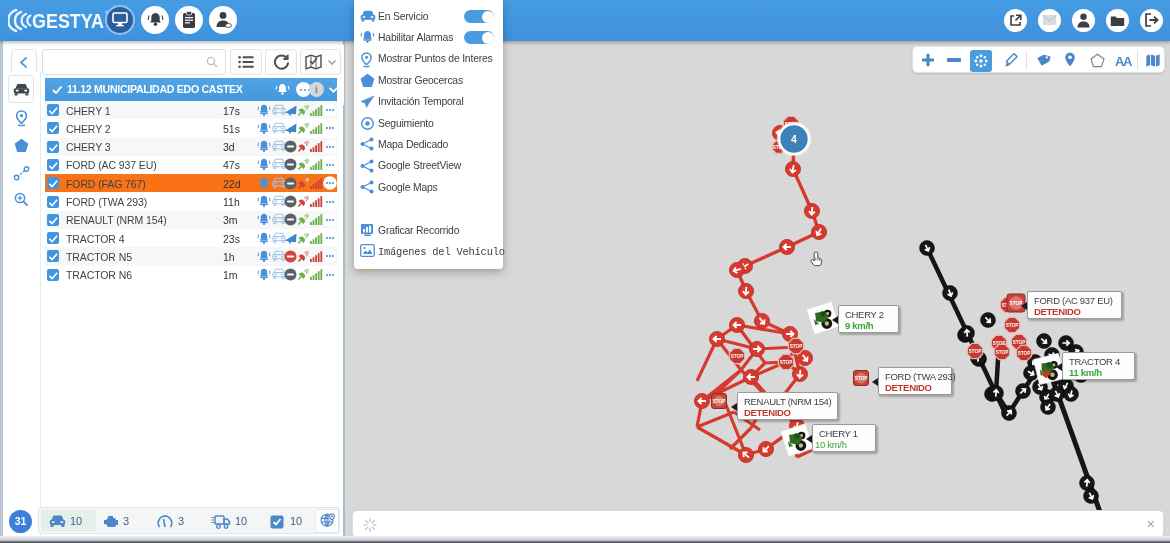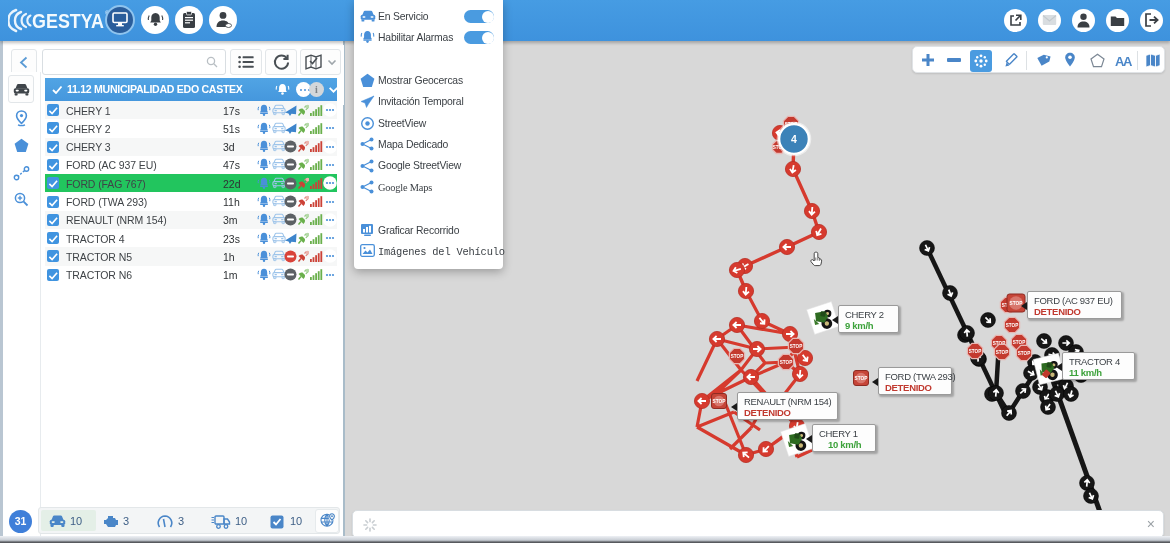--- a/index.html
+++ b/index.html
@@ -445,21 +445,21 @@
 
 <div class="abs" style="left:737px;top:392px;width:101px;height:28px;background:#fdfdfd;border:1px solid #9a9a9a;border-radius:2px;box-shadow:1.5px 1.5px 2px rgba(0,0,0,0.25);z-index:3;font-size:9.5px;letter-spacing:-0.3px;">
     <i style="position:absolute;left:-7px;top:10px;width:0;height:0;border-top:4.5px solid transparent;border-bottom:4.5px solid transparent;border-right:6px solid #1a1a1a;"></i>
     <div style="position:absolute;left:6px;top:2.5px;color:#3a3f44;white-space:nowrap;">RENAULT (NRM 154)</div>
     <div style="position:absolute;left:6px;top:14px;color:#c13a30;font-weight:bold;white-space:nowrap;">DETENIDO</div>
   </div>
 
 <div class="abs" style="left:812px;top:424px;width:64px;height:28px;background:#fdfdfd;border:1px solid #9a9a9a;border-radius:2px;box-shadow:1.5px 1.5px 2px rgba(0,0,0,0.25);z-index:3;font-size:9.5px;letter-spacing:-0.3px;">
     <i style="position:absolute;left:-7px;top:10px;width:0;height:0;border-top:4.5px solid transparent;border-bottom:4.5px solid transparent;border-right:6px solid #1a1a1a;"></i>
     <div style="position:absolute;left:6px;top:2.5px;color:#3a3f44;white-space:nowrap;">CHERY 1</div>
-    <div style="position:absolute;left:15px;top:14px;color:#3da23b;font-weight:bold;white-space:nowrap;">10 km/h</div>
+    <div style="position:absolute;left:2px;top:14px;color:#3da23b;font-weight:normal;white-space:nowrap;">10 km/h</div>
   </div>
 
 <div class="abs" style="left:838px;top:305px;width:61px;height:28px;background:#fdfdfd;border:1px solid #9a9a9a;border-radius:2px;box-shadow:1.5px 1.5px 2px rgba(0,0,0,0.25);z-index:3;font-size:9.5px;letter-spacing:-0.3px;">
     <i style="position:absolute;left:-7px;top:10px;width:0;height:0;border-top:4.5px solid transparent;border-bottom:4.5px solid transparent;border-right:6px solid #1a1a1a;"></i>
     <div style="position:absolute;left:6px;top:2.5px;color:#3a3f44;white-space:nowrap;">CHERY 2</div>
     <div style="position:absolute;left:6px;top:14px;color:#3da23b;font-weight:bold;white-space:nowrap;">9 km/h</div>
   </div>
 
 <div class="abs" style="left:878px;top:367px;width:74px;height:28px;background:#fdfdfd;border:1px solid #9a9a9a;border-radius:2px;box-shadow:1.5px 1.5px 2px rgba(0,0,0,0.25);z-index:3;font-size:9.5px;letter-spacing:-0.3px;">
     <i style="position:absolute;left:-7px;top:10px;width:0;height:0;border-top:4.5px solid transparent;border-bottom:4.5px solid transparent;border-right:6px solid #1a1a1a;"></i>
@@ -837,21 +837,21 @@
       <use href="#s-satg"></use>
     </svg>
   <svg class="ic" style="left:264.5px;" width="13" height="13" viewBox="0 0 13 13">
       <use href="#s-barsg"></use>
     </svg>
   <svg class="ic" style="left:278px;top:2px;" width="14" height="14" viewBox="0 0 14 14">
       <use href="#s-dots"></use>
     </svg>
 </div>
 
-<div class="vrow" style="top:174.2px;background:#22c55e;">
+<div class="vrow" style="top:174.2px;background:#f97316;">
   <div class="cb">
       <svg style="position:absolute;left:1px;top:1px;" width="10" height="10" viewBox="0 0 11 10">
         <use href="#s-check"></use>
       </svg>
     </div>
   <div class="nm">FORD (FAG 767)</div>
   <div class="tm">22d</div>
   <svg class="ic" style="left:212px;" width="14" height="13" viewBox="0 0 14 13">
       <use href="#s-bell"></use>
     </svg>
@@ -1089,41 +1089,49 @@
         <rect x="12.4" y="10.2" width="3" height="2.2" rx="0.6" fill="#4a90d9"></rect>
         <rect x="2.6" y="6.8" width="3.2" height="1.6" rx="0.8" fill="#fff"></rect>
         <rect x="11.2" y="6.8" width="3.2" height="1.6" rx="0.8" fill="#fff"></rect>
       </svg>
     <div class="t">En Servicio</div>
     <div class="tgl" style="left:104px;top:4px;">
         <i></i>
       </div>
   </div>
 
+  <div class="mi" style="top:48.8px;">
+    <svg width="13" height="16" viewBox="0 0 13 17">
+        <path d="M6.5,1 C3.6,1 1.6,3.1 1.6,5.8 C1.6,8.8 6.5,13.4 6.5,13.4 C6.5,13.4 11.4,8.8 11.4,5.8 C11.4,3.1 9.4,1 6.5,1 Z" fill="none" stroke="#4a90d9" stroke-width="1.6"></path>
+        <circle cx="6.5" cy="5.6" r="1.6" fill="#4a90d9"></circle>
+        <path d="M3,14.8 Q6.5,16.6 10,14.8" fill="none" stroke="#4a90d9" stroke-width="1.3"></path>
+      </svg>
+    <div class="t">Mostrar Puntos de Interes</div>
+  </div>
 
   <div class="mi" style="top:91.6px;">
     <svg width="15" height="14" viewBox="0 0 15 14">
         <path d="M14,1 L1,6.5 L5,8 L6.5,12.5 L8.5,9 L14,1 Z M5,8 L14,1" fill="#4a90d9" stroke="#4a90d9" stroke-width="0.5"></path>
       </svg>
     <div class="t">Invitación Temporal</div>
   </div>
 
   <div class="mi" style="top:70.2px;">
     <svg width="15" height="15" viewBox="0 0 15 15">
         <path d="M7.5,0.8 L14.4,5.8 L11.8,14 L3.2,14 L0.6,5.8 Z" fill="#4a90d9"></path>
       </svg>
     <div class="t">Mostrar Geocercas</div>
   </div>
 
   <div class="mi" style="top:113px;">
     <svg width="15" height="15" viewBox="0 0 15 15">
         <circle cx="7.5" cy="7.5" r="5.8" fill="none" stroke="#4a90d9" stroke-width="1.4"></circle>
         <circle cx="7.5" cy="7.5" r="2.2" fill="#4a90d9"></circle>
       </svg>
-    <div class="t">StreetView</div>
+    <div class="t">Seguimiento</div>
   </div>
 
   <div class="mi" style="top:134.4px;">
     <svg width="14" height="14" viewBox="0 0 14 14">
         <circle cx="11.5" cy="2.5" r="2" fill="#4a90d9"></circle>
         <circle cx="2.5" cy="7" r="2" fill="#4a90d9"></circle>
         <circle cx="11.5" cy="11.5" r="2" fill="#4a90d9"></circle>
         <path d="M2.5,7 L11.5,2.5 M2.5,7 L11.5,11.5" stroke="#4a90d9" stroke-width="1.3" fill="none"></path>
       </svg>
     <div class="t">Mapa Dedicado</div>
@@ -1132,21 +1140,21 @@
   <div class="mi" style="top:155.8px;">
     <svg width="14" height="14" viewBox="0 0 14 14">
         <circle cx="11.5" cy="2.5" r="2" fill="#4a90d9"></circle>
         <circle cx="2.5" cy="7" r="2" fill="#4a90d9"></circle>
         <circle cx="11.5" cy="11.5" r="2" fill="#4a90d9"></circle>
         <path d="M2.5,7 L11.5,2.5 M2.5,7 L11.5,11.5" stroke="#4a90d9" stroke-width="1.3" fill="none"></path>
       </svg>
     <div class="t">Google StreetView</div>
   </div>
 
-  <div class="mi" style="top:177.2px;font-family:Liberation Serif, serif;">
+  <div class="mi" style="top:177.2px;">
     <svg width="14" height="14" viewBox="0 0 14 14">
         <circle cx="11.5" cy="2.5" r="2" fill="#4a90d9"></circle>
         <circle cx="2.5" cy="7" r="2" fill="#4a90d9"></circle>
         <circle cx="11.5" cy="11.5" r="2" fill="#4a90d9"></circle>
         <path d="M2.5,7 L11.5,2.5 M2.5,7 L11.5,11.5" stroke="#4a90d9" stroke-width="1.3" fill="none"></path>
       </svg>
     <div class="t">Google Maps</div>
   </div>
 
 

